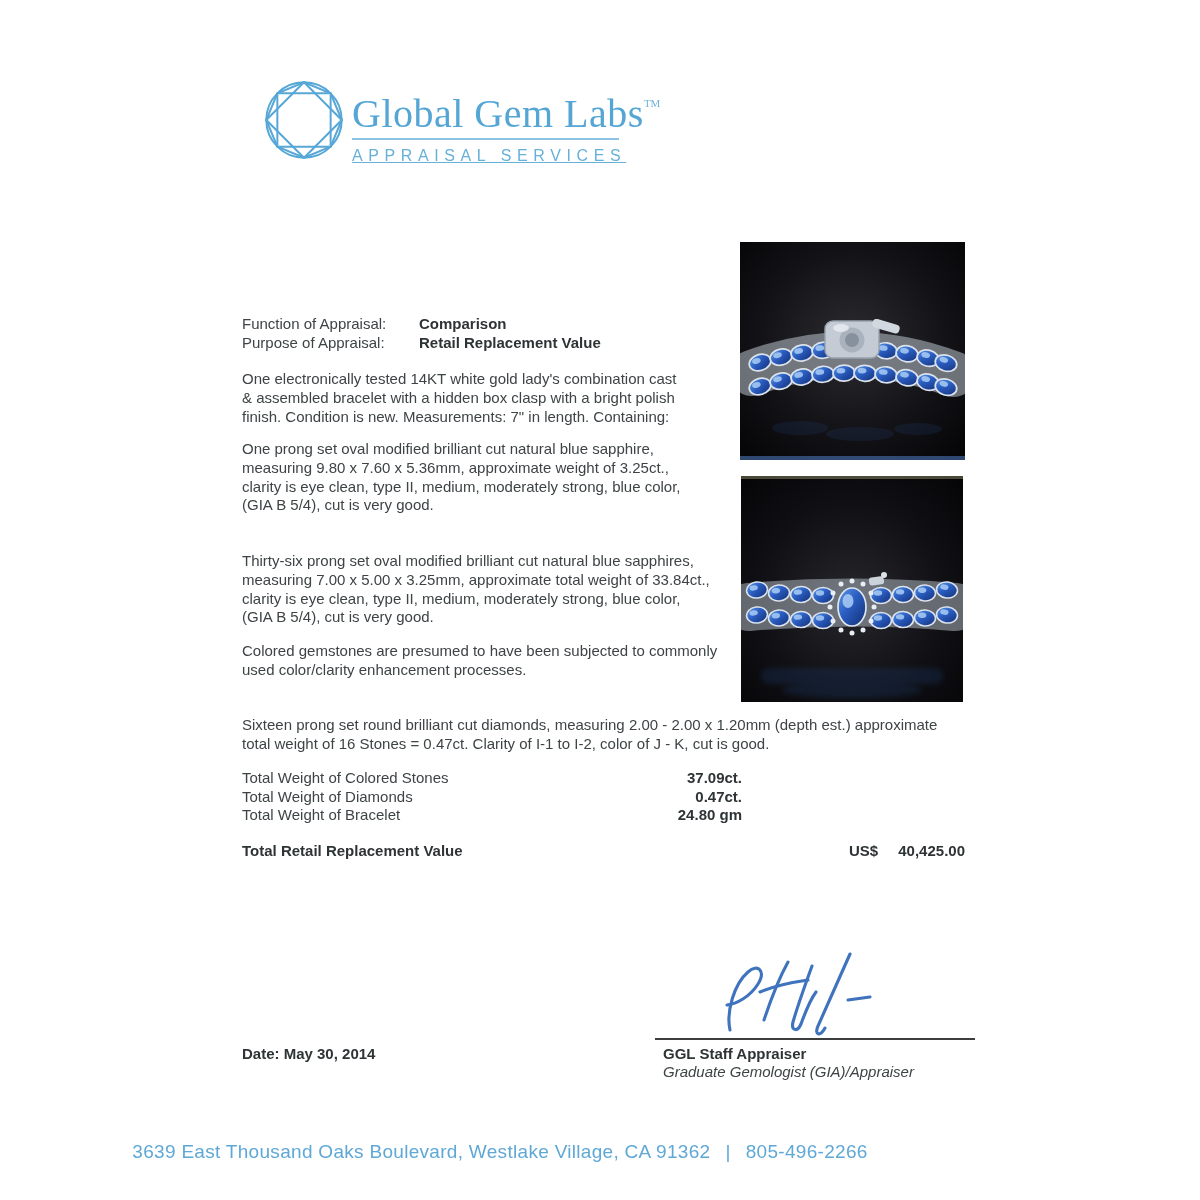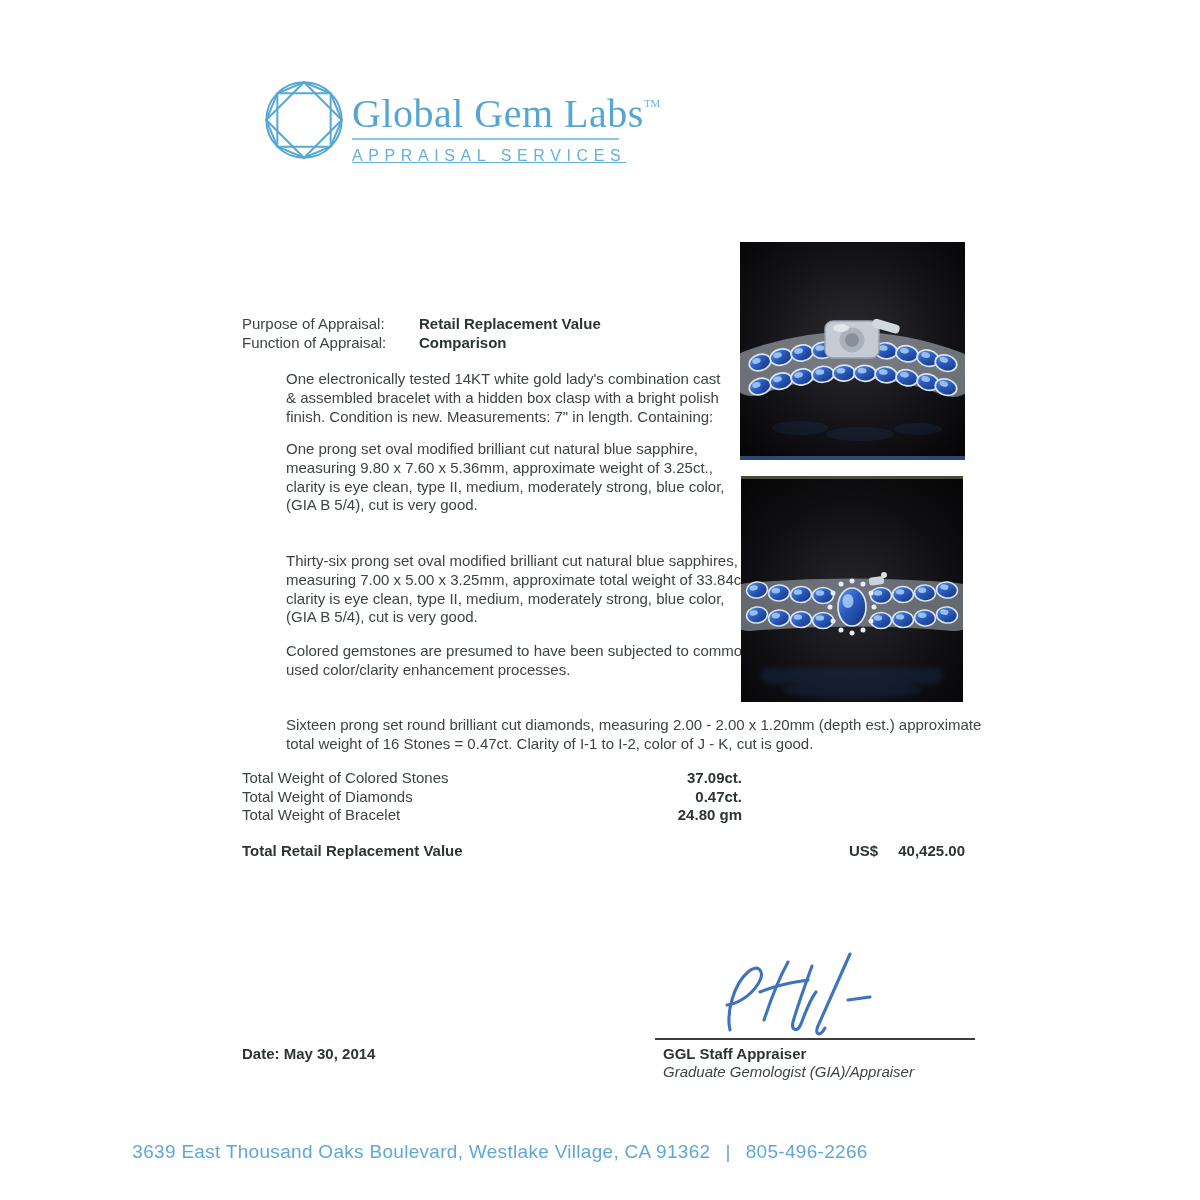--- a/index.html
+++ b/index.html
@@ -29,21 +29,21 @@
 
   
   .kv-block { position: absolute; left: 242px; top: 315px; font-size: 15px; line-height: 18.5px; }
   .kv-row { display: flex; }
   .kv-label { width: 177px; }
   .kv-value { font-weight: 700; color: #2e3435; }
 
   .para {
     position: absolute; left: 242px;
     font-size: 15px; line-height: 18.8px;
-    white-space: pre-line; color: #3e4446; margin-left: 44px;
+    white-space: pre-line; color: #3e4446;
   }
   #para-item { top: 370px; width: 480px; }
   #para-center-sapphire { top: 440px; width: 495px; }
   #para-side-sapphires { top: 552px; width: 500px; }
   #para-enhancement { top: 642px; width: 500px; }
   #para-diamonds { top: 716px; width: 715px; }
 
   
   .totals { position: absolute; left: 242px; top: 769px; width: 500px; font-size: 15px; line-height: 18.7px; }
   .totals-row { display: flex; justify-content: space-between; }
@@ -85,26 +85,26 @@
 </svg>
 
 <div class="logo-text">
   <div class="logo-name"><span>Global Gem Labs</span><span class="logo-tm">TM</span></div>
   <div class="logo-rule"></div>
   <div class="logo-tagline">APPRAISAL SERVICES</div>
 </div>
 
 <div class="kv-block">
   <div class="kv-row">
+    <span class="kv-label">Function of Appraisal:</span>
+    <span class="kv-value">Comparison</span>
+  </div>
+  <div class="kv-row">
     <span class="kv-label">Purpose of Appraisal:</span>
     <span class="kv-value">Retail Replacement Value</span>
-  </div>
-  <div class="kv-row">
-    <span class="kv-label">Function of Appraisal:</span>
-    <span class="kv-value">Comparison</span>
   </div>
 </div>
 
 <div class="para" id="para-item">One electronically tested 14KT white gold lady's combination cast
 &amp; assembled bracelet with a hidden box clasp with a bright polish
 finish. Condition is new.  Measurements: 7" in length.  Containing:</div>
 <div class="para" id="para-center-sapphire">One prong set oval modified brilliant cut natural blue sapphire,
 measuring 9.80 x 7.60 x 5.36mm,  approximate weight of 3.25ct.,
 clarity is eye clean, type II, medium, moderately strong, blue color,
 (GIA B 5/4), cut is very good.</div>

